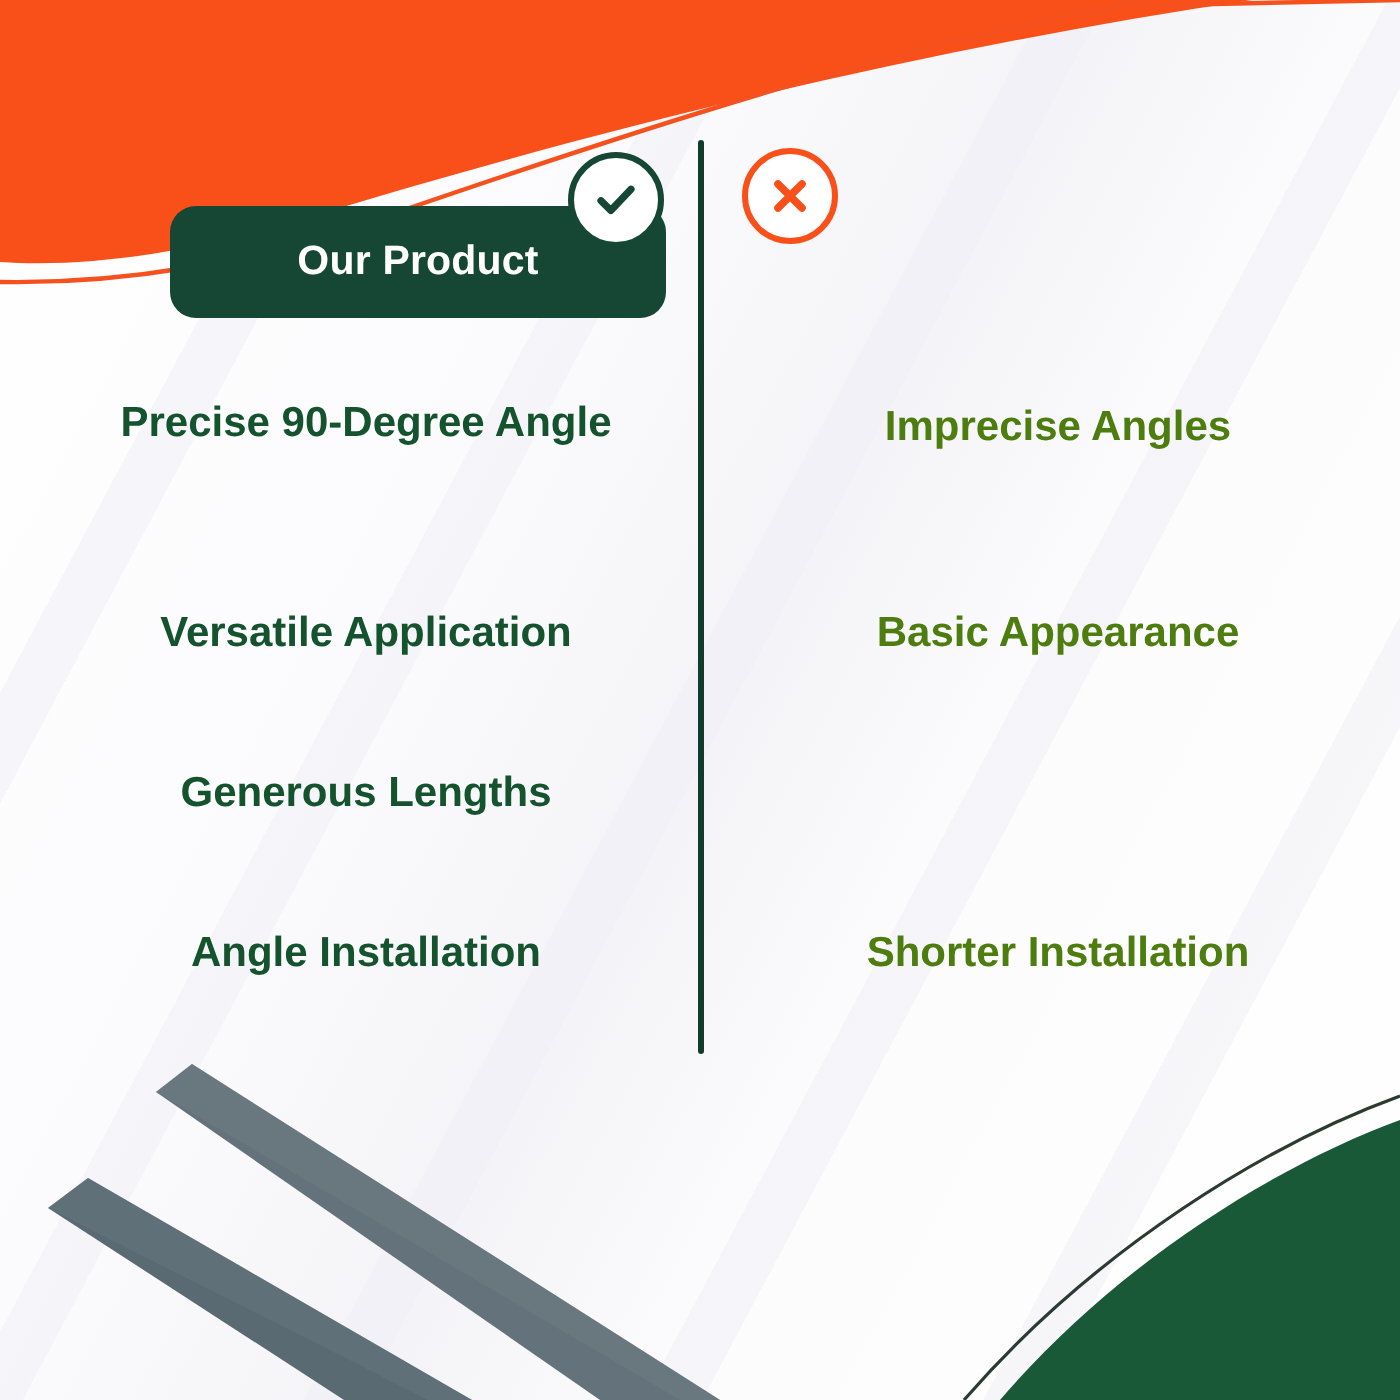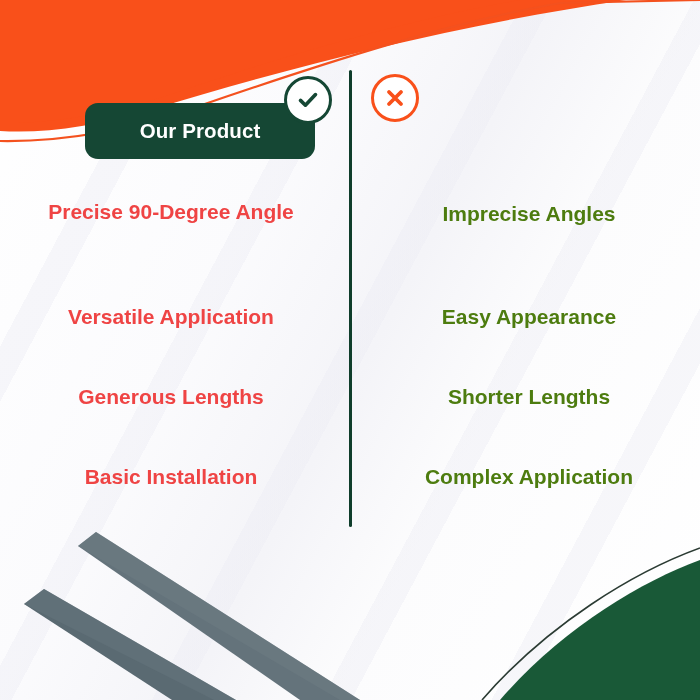--- a/index.html
+++ b/index.html
@@ -94,21 +94,21 @@
   }
   .pill-label {
     font-size: 20.5px;
     font-weight: bold;
     color: #ffffff;
     letter-spacing: .1px;
     white-space: nowrap;
   }
   .pill-ours {
     left: 85px;
-    width: 230px;
+    width: 248px;
     background: #154734;
   }
   .pill-theirs {
     left: 38px;
     width: 230px;
     background: #f9501a;
   }
   .pill-theirs .pill-label { padding-left: 10px; }
 
   
@@ -138,21 +138,21 @@
 
   
   .feature {
     position: absolute;
     width: 330px;
     text-align: center;
     font-size: 21px;
     font-weight: bold;
     line-height: 1.45;
   }
-  .col-ours .feature { left: 6px; color: #ef4444; }
+  .col-ours .feature { left: 18px; color: #14532d; }
   .col-theirs .feature { left: 14px; color: #4d7c0f; }
 
   .f0 { top: 197px; }
   .f1 { top: 302px; }
   .f2 { top: 382px; }
   .f3 { top: 462px; }
 
   .col-theirs .f0 { top: 199px; }
 </style>
 </head>
@@ -194,32 +194,31 @@
 
       <div class="badge badge-check">
         <svg width="26" height="26" viewBox="0 0 26 26">
           <path d="M5.5 13.4 L10.4 18.2 L20.5 7.6" fill="none" stroke="#154734" stroke-width="3.6" stroke-linecap="round" stroke-linejoin="round"></path>
         </svg>
       </div>
 
       <div class="feature f0">Precise 90-Degree Angle</div>
       <div class="feature f1">Versatile Application</div>
       <div class="feature f2">Generous Lengths</div>
-      <div class="feature f3">Basic Installation</div>
+      <div class="feature f3">Angle Installation</div>
     </div>
 
     <div class="col col-theirs">
 
 
       <div class="badge badge-cross">
         <svg width="26" height="26" viewBox="0 0 26 26">
           <path d="M7 7 L19 19 M19 7 L7 19" fill="none" stroke="#f9501a" stroke-width="3.8" stroke-linecap="round"></path>
         </svg>
       </div>
 
       <div class="feature f0">Imprecise Angles</div>
-      <div class="feature f1">Easy Appearance</div>
-      <div class="feature f2">Shorter Lengths</div>
-      <div class="feature f3">Complex Application</div>
+      <div class="feature f1">Basic Appearance</div>
+      <div class="feature f3">Shorter Installation</div>
     </div>
 
   </div>
 </div>
 
 </body></html>

